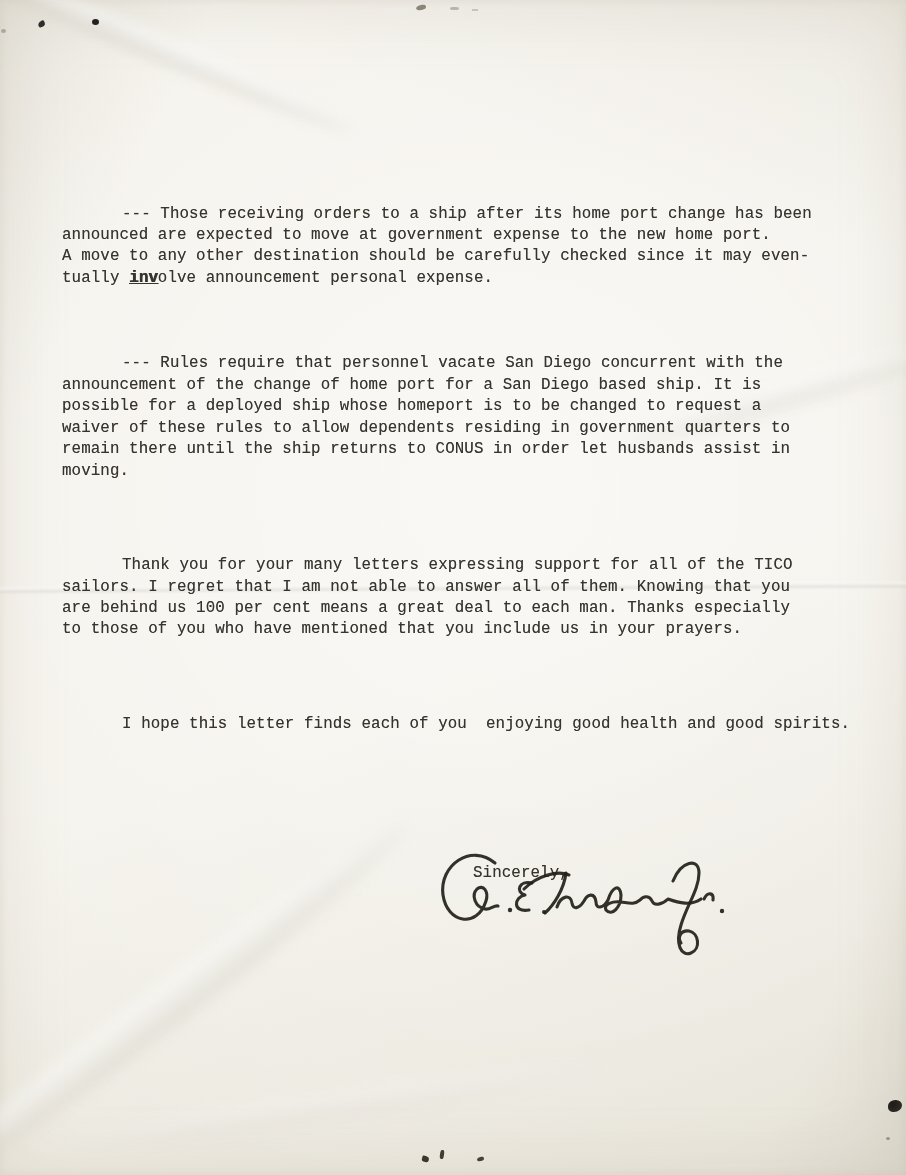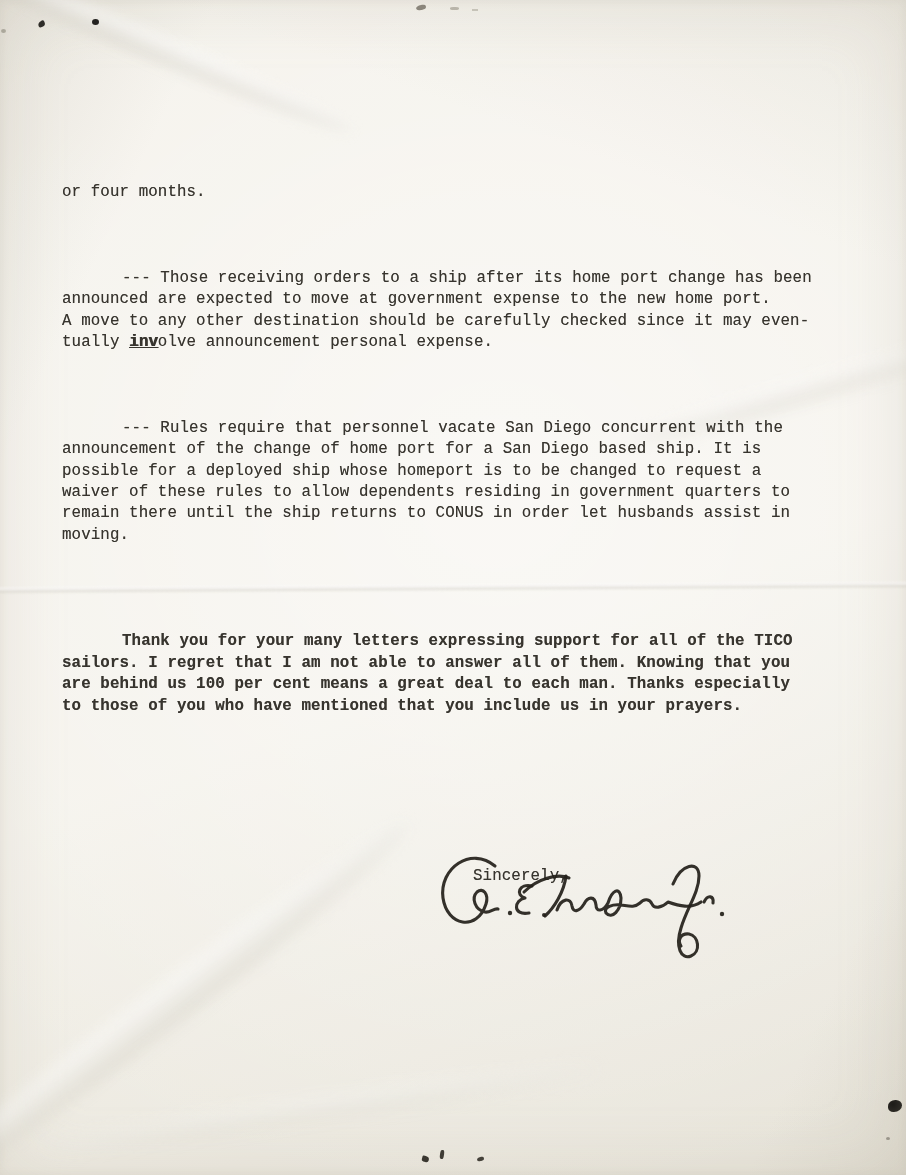--- a/index.html
+++ b/index.html
@@ -55,21 +55,21 @@
     position: absolute;
     left: 62px; top: 118px; width: 814px;
     font-size: 15.8px;
     line-height: 21.4px;
     letter-spacing: 0.1px;
     color: #37342e;
     text-shadow: 0 0 0.5px rgba(55,52,46,0.55);
     white-space: pre-wrap;
   }
   .letter p { margin: 0; }
-  .letter p.gap { margin-top: 21px; font-weight: bold; }
+  .letter p.gap { margin-top: 9px; }
   .indent { text-indent: 60px; }
   b.overstrike { font-weight: bold; text-shadow: 0.7px 0 currentColor; text-decoration: underline; }
   .closing { position: relative; margin-top: 21px; margin-left: 411px; }
   .sig-space { height: 73px; }
   .signature {
     position: absolute;
     left: -42px; top: 26px;
     width: 300px; height: 118px;
     overflow: visible;
     z-index: 3;
@@ -109,39 +109,39 @@
   <div class="speck sp5"></div>
   <div class="speck sp6"></div>
   <div class="speck sp7"></div>
   <div class="speck sp8"></div>
   <div class="speck sp9"></div>
   <div class="speck sp10"></div>
   <div class="speck sp11"></div>
 
   <main class="letter">
 
-    <p>or four months.</p>
 
     <p class="indent"><span>--- Those receiving orders to a ship after its home port change has been
 announced are expected to move at government expense to the new home port.
 A move to any other destination should be carefully checked since it may even-
 tually </span><b class="overstrike">inv</b><span>olve announcement personal expense.</span></p>
 
     <p class="indent">--- Rules require that personnel vacate San Diego concurrent with the
 announcement of the change of home port for a San Diego based ship. It is
 possible for a deployed ship whose homeport is to be changed to request a
 waiver of these rules to allow dependents residing in government quarters to
 remain there until the ship returns to CONUS in order let husbands assist in
 moving.</p>
 
     <p class="gap indent">Thank you for your many letters expressing support for all of the TICO
 sailors. I regret that I am not able to answer all of them. Knowing that you
 are behind us 100 per cent means a great deal to each man. Thanks especially
 to those of you who have mentioned that you include us in your prayers.</p>
 
+    <p class="gap indent">I hope this letter finds each of you  enjoying good health and good spirits.</p>
 
     <div class="closing">
       <p>Sincerely,</p>
 
       <div class="sig-space"></div>
 
       <svg class="signature" viewBox="0 0 300 118" role="img" aria-label="R. E. Fowler Jr.">
 
         <path d="M64,16 C40,-4 8,18 12,48 C16,76 46,82 55,54 C58,44 52,37 46,42 C40,48 44,60 54,62 C59,63 63,58 67,59"></path>
         <circle cx="79" cy="63" r="2.2"></circle>

